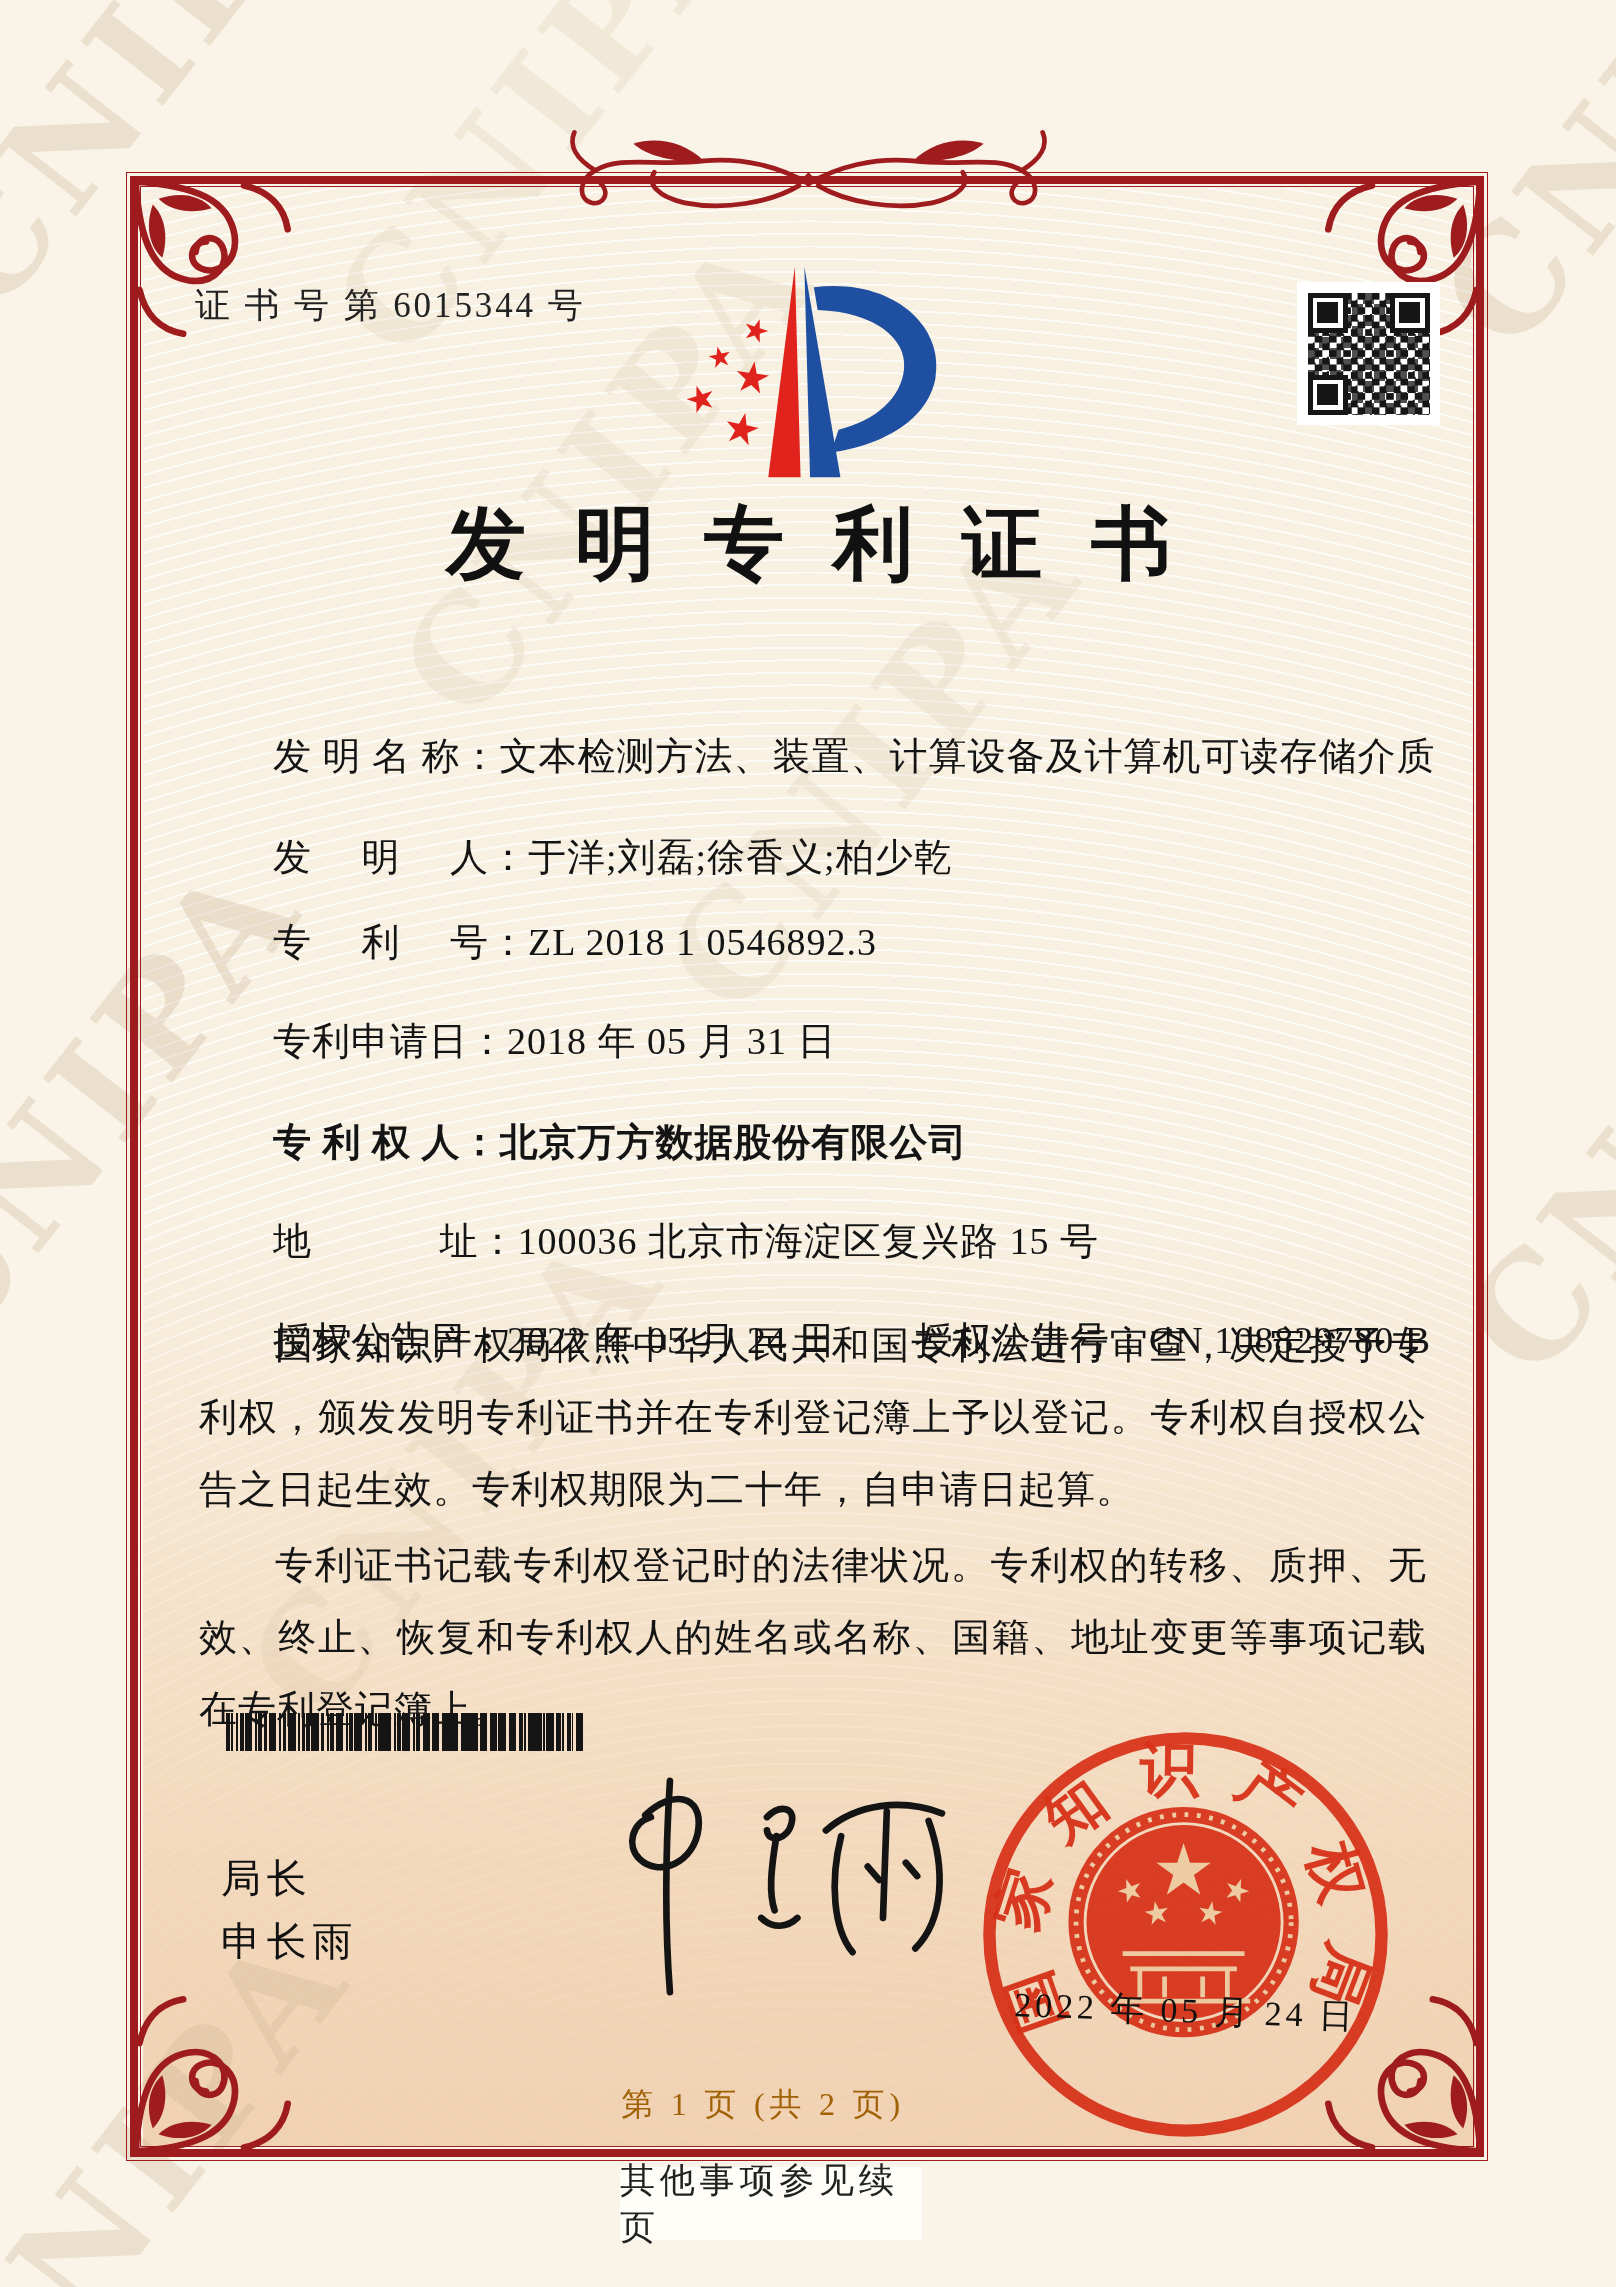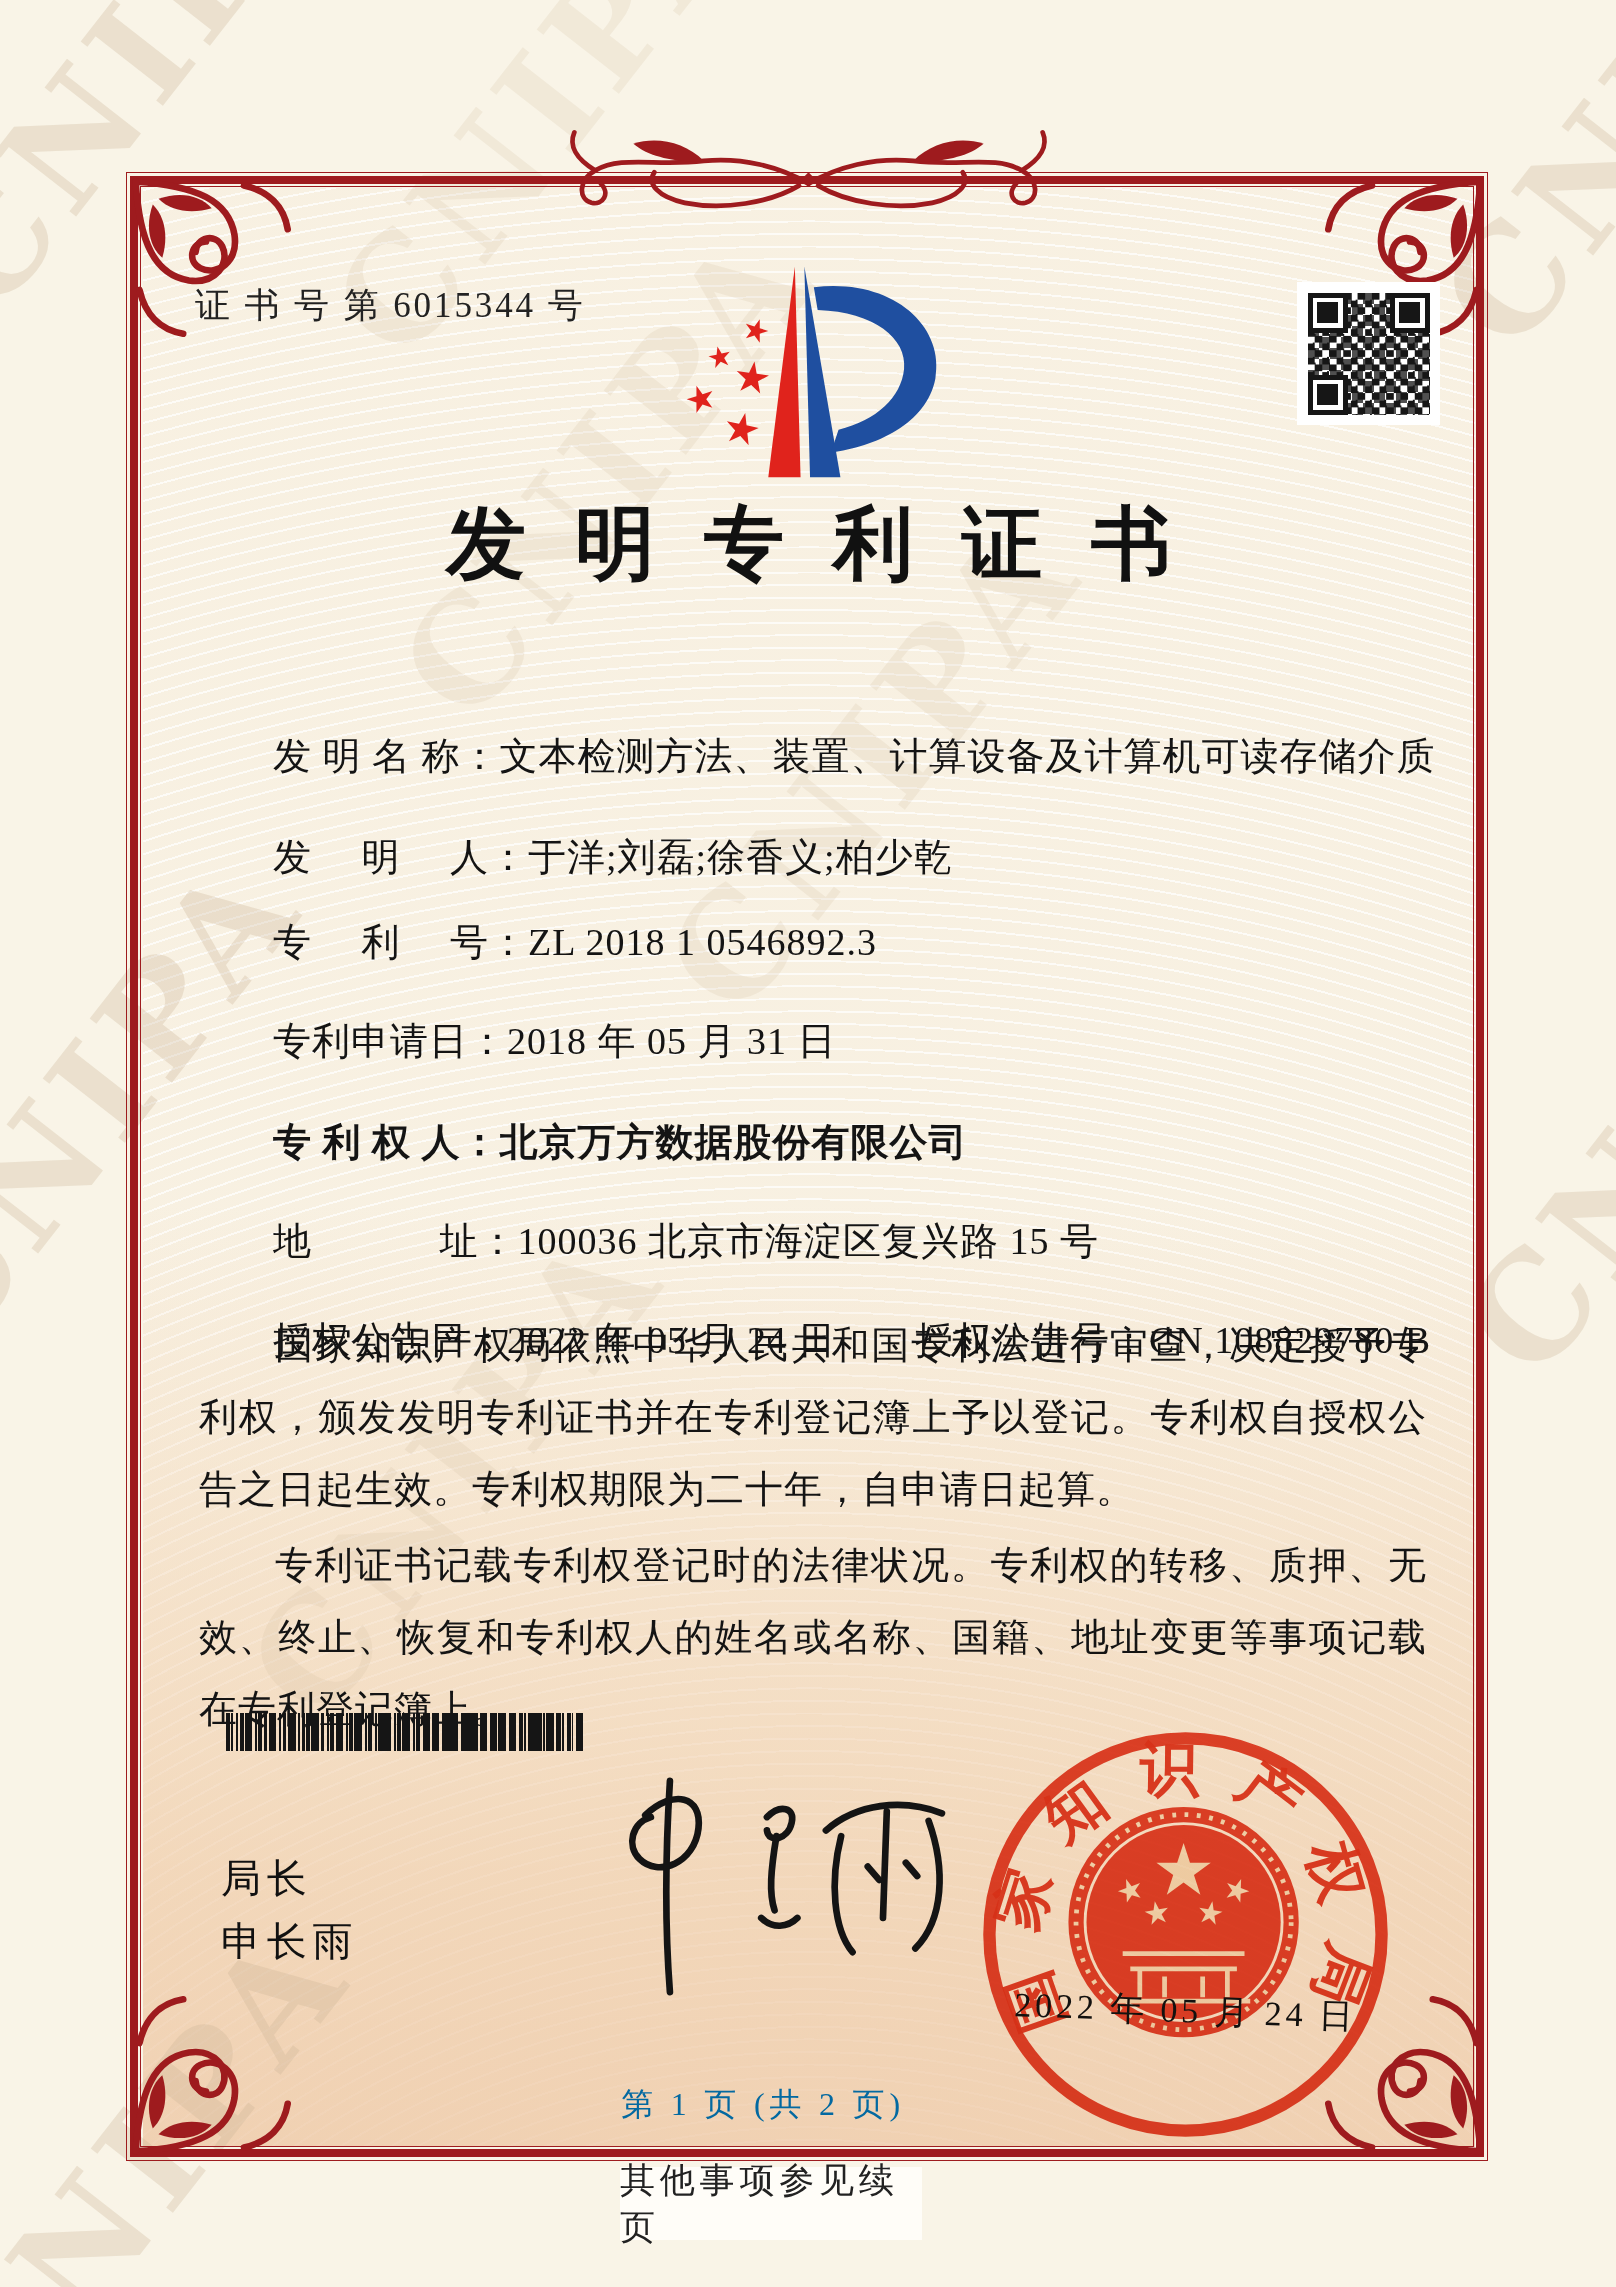--- a/index.html
+++ b/index.html
@@ -77,21 +77,21 @@
   .sig-title, .sig-name { position:absolute; left:221px; z-index:3;
              font-family:"Liberation Sans","DejaVu Sans",sans-serif;
              font-size:40px; color:#111; letter-spacing:5.7px; }
   .sig-title { top:1851px; } .sig-name { top:1914px; }
   .signature { position:absolute; left:571px; top:1775px; width:409px; height:224px; z-index:3; }
 
   .seal { position:absolute; left:978px; top:1727px; width:415px; height:415px;
           z-index:4; mix-blend-mode:multiply; }
 
   .page-no { position:absolute; left:0; top:2083px; width:1526px; text-align:center;
-             font-size:32px; color:#0369a1; letter-spacing:4.8px; z-index:3; }
+             font-size:32px; color:#a16207; letter-spacing:4.8px; z-index:3; }
 
   .footer-note { position:absolute; left:620px; top:2167px; width:302px; height:73px;
              background:#fffdf8; z-index:3; display:flex; align-items:center;
              justify-content:center; font-size:35px; color:#222; letter-spacing:4.8px; }
 </style>
 </head>
 <body>
 
 <div class="page">
 

